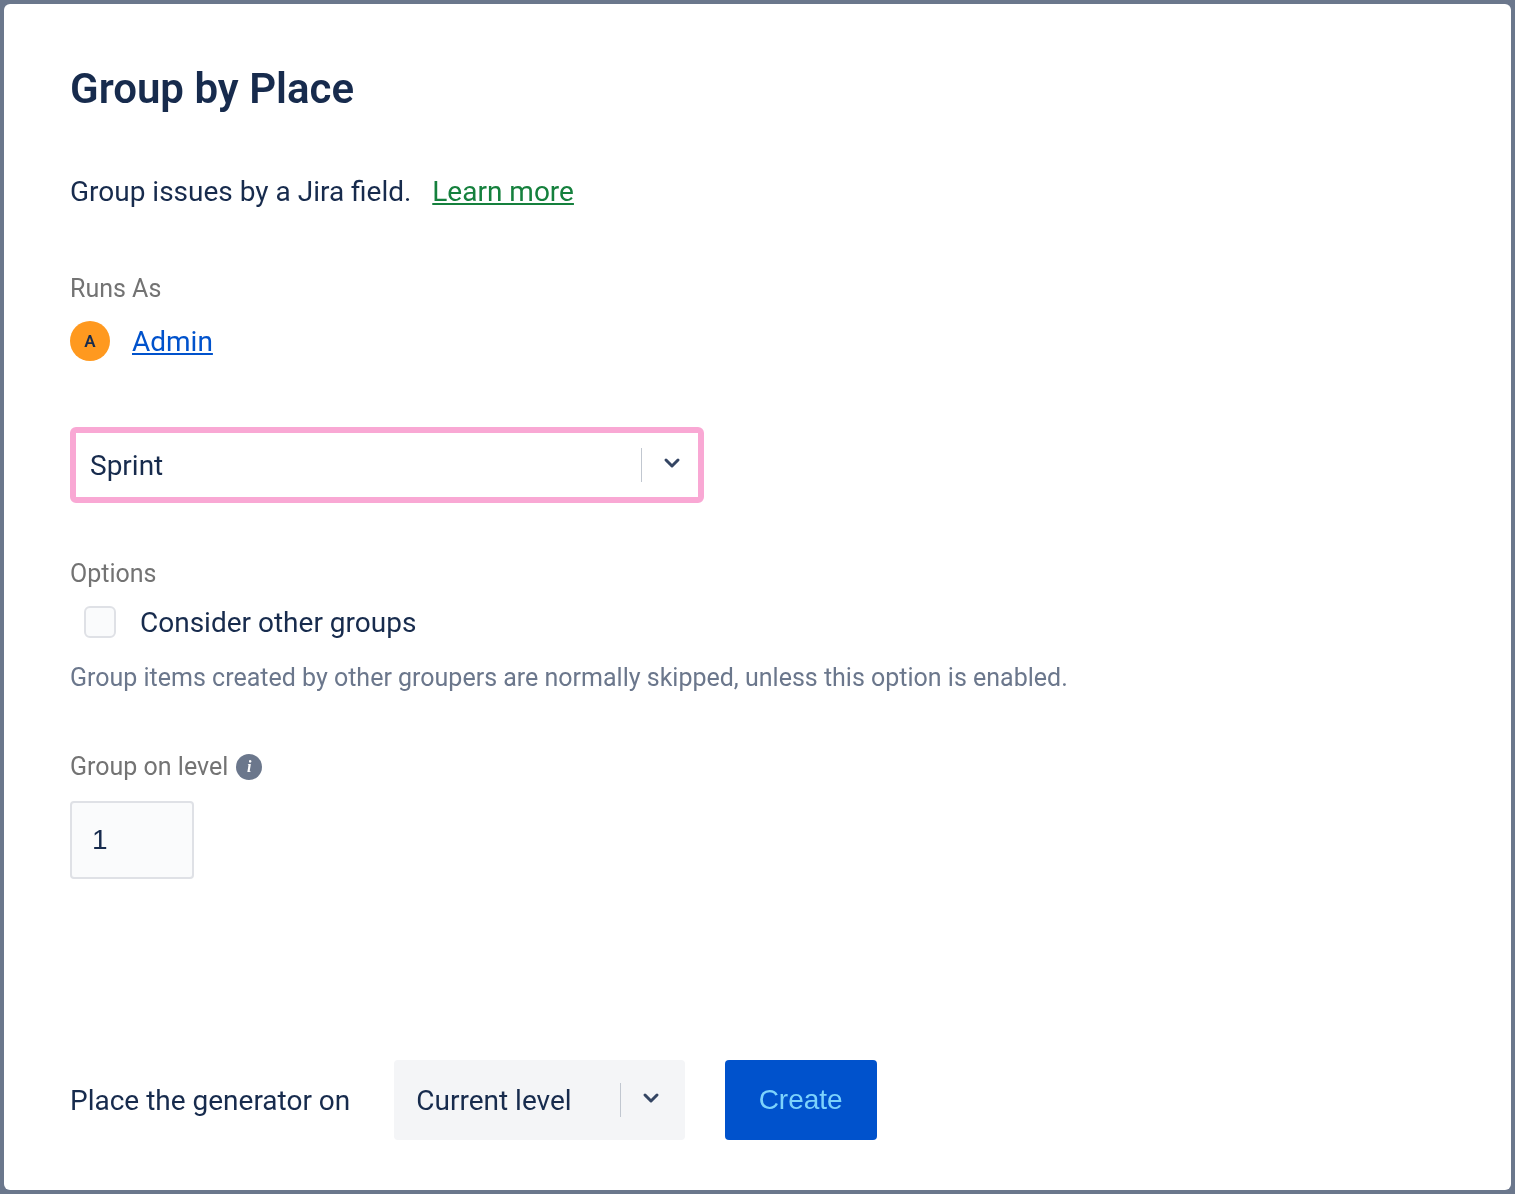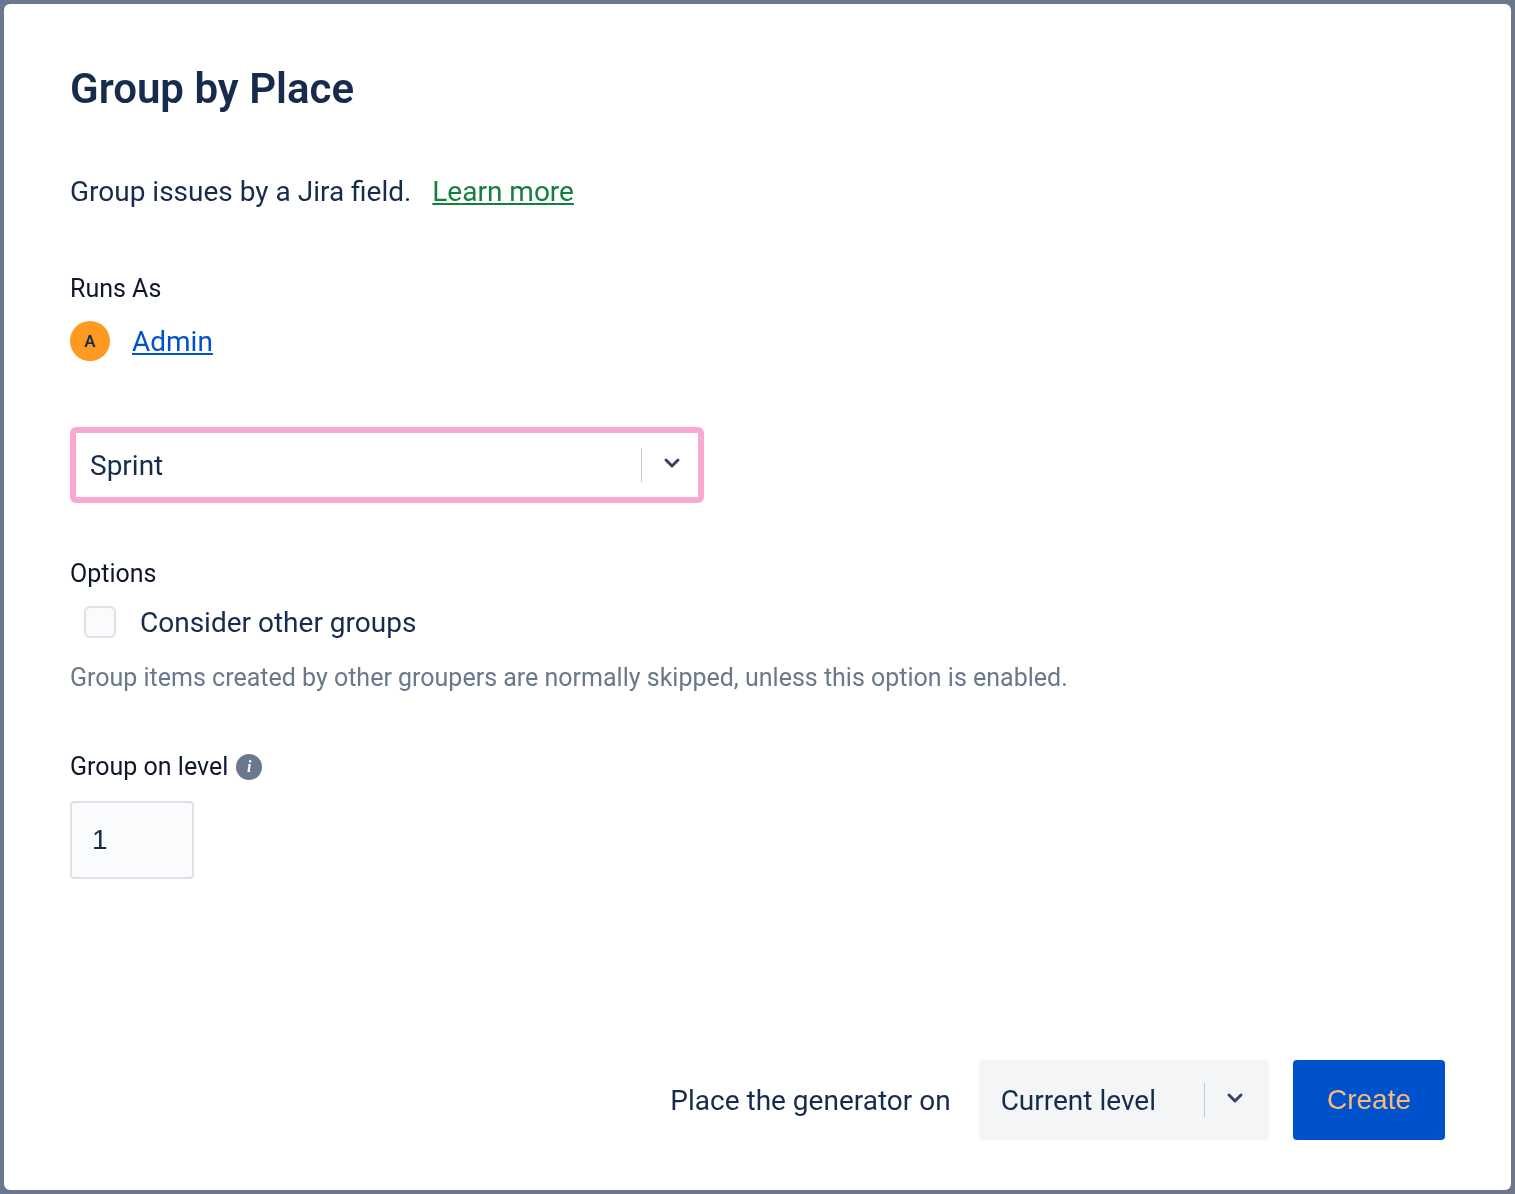--- a/index.html
+++ b/index.html
@@ -25,21 +25,21 @@
     color:#172b4d;
   }
   .desc {
     font-size:28px;
     color:#172b4d;
     margin-bottom:66px;
   }
   .link { color:#15803d; }
   .section-label {
     font-size:25px;
-    color:#0f172a;
+    color:#737373;
     margin-bottom:18px;
   }
   .runs-as-row {
     display:flex; align-items:center; gap:22px;
     margin-bottom:66px;
   }
   .avatar {
     width:40px; height:40px; border-radius:50%;
     background:#ff991f;
     color:#172b4d;
@@ -86,38 +86,38 @@
     width:124px; height:78px;
     border:2px solid #dfe1e6;
     border-radius:4px;
     background:#fafbfc;
     font-size:28px; color:#172b4d;
     padding:0 20px;
   }
   .footer {
     position:absolute;
     bottom:50px; left:66px; right:66px;
-    display:flex; align-items:center; justify-content:flex-end;
-    gap:24px;
+    display:flex; align-items:center; 
+    gap:40px;
   }
   .footer-text { font-size:28px; color:#172b4d; margin-right:4px; }
   .level-select {
     height:80px;
     background:#f4f5f7;
     border-radius:4px;
     display:flex; align-items:center;
     padding:0 22px;
     font-size:28px; color:#172b4d;
     cursor:pointer;
   }
   .level-select .val { flex:1; padding-right:40px; }
   .level-select .sep { width:1px; height:34px; background:#c1c7d0; margin:0 18px 0 8px; }
   .btn-primary {
     height:80px; padding:8px 34px;
-    background:#0052cc; color:#fdba74; font-size:28px; font-weight:500;
+    background:#0052cc; color:#7dd3fc; font-size:28px; font-weight:500;
     border:none; border-radius:4px; cursor:pointer;
   }
   .btn-subtle {
     height:80px; padding:0 30px;
     background:transparent; color:#42526e; font-size:28px;
     border:none; border-radius:4px; cursor:pointer;
   }
 </style>
 </head>
 <body>

